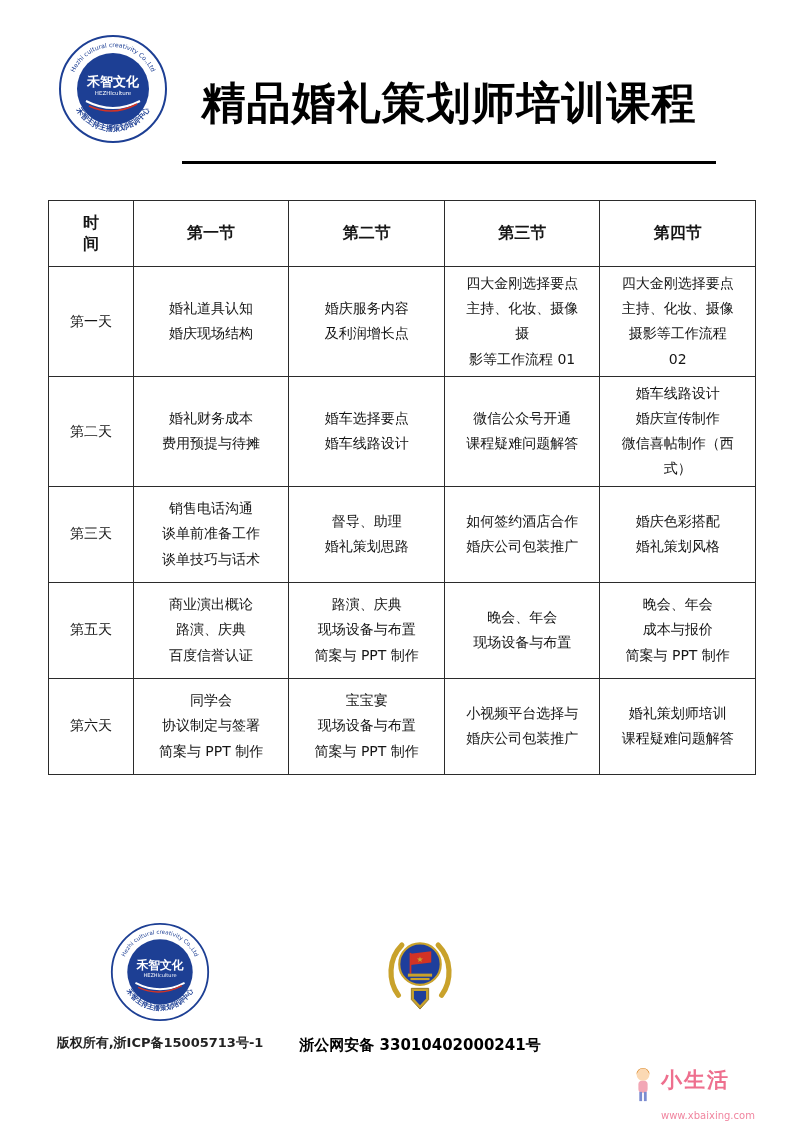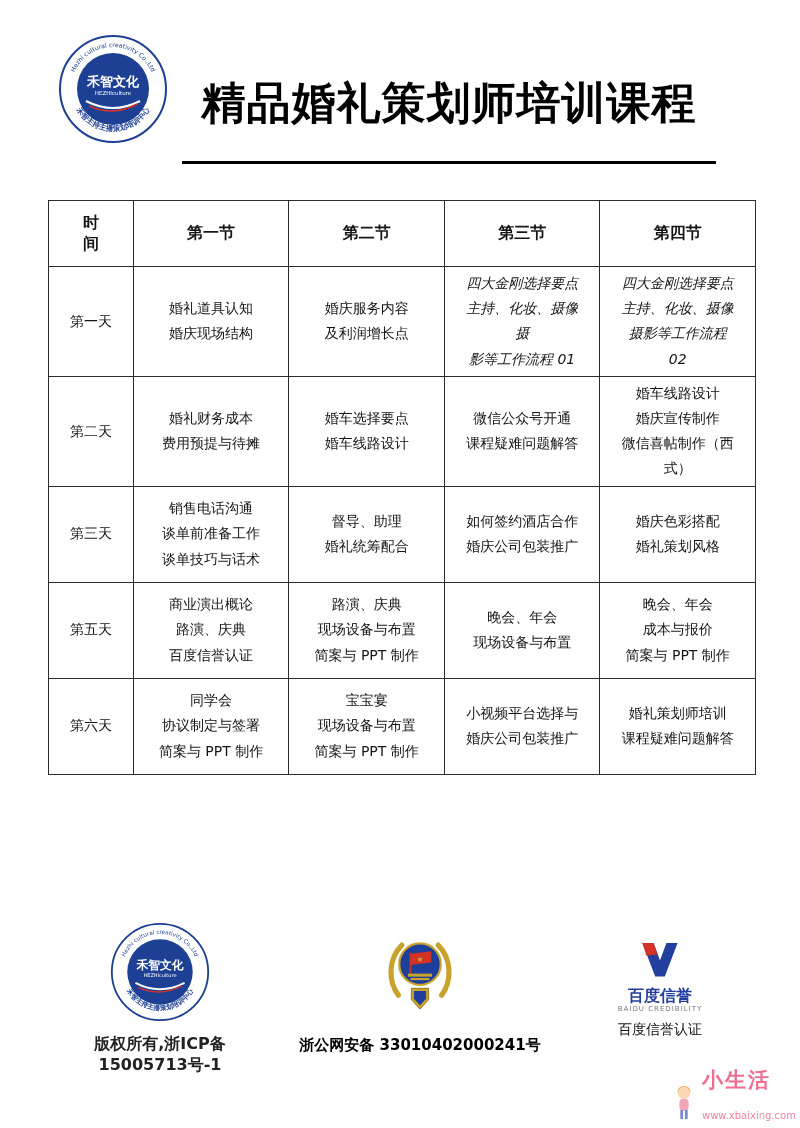--- a/index.html
+++ b/index.html
@@ -27,37 +27,37 @@
     position:absolute; left:48px; top:200px; width:708px;
     border-collapse:collapse; table-layout:fixed;
   }
   .course-table th, .course-table td {
     border:1.5px solid #2b2b2b; text-align:center; vertical-align:middle;
     padding:4px 18px; color:#151515;
   }
   .course-table th { height:66px; font-size:16px; font-weight:bold; }
   .course-table td { height:96px; font-size:14px; line-height:1.8; white-space:pre-line; }
   .time-cell { font-size:15px; }
-  .hl { color:var(--highlight-text);font-style:italic; }
+  .hl { color:var(--highlight-text); }
 
   
   .footer-left  { position:absolute; left:50px;  top:922px; width:220px; text-align:center; }
   .footer-left .logo-svg { width:100px; height:100px; }
-  .icp-text { margin-top:8px; font-size:16px; font-weight:bold; color:#222; }
+  .icp-text { margin-top:8px; font-size:13px; font-weight:bold; color:#222; }
 
   .footer-center{ position:absolute; left:285px; top:933px; width:270px; text-align:center; }
   .police-text  { margin-top:16px; font-size:15px; font-weight:bold; color:#000; }
 
   .footer-right { position:absolute; left:572px; top:938px; width:176px; text-align:center; }
   .baidu-cn { font-size:16px; font-weight:bold; color:var(--baidu-blue); line-height:1.2; margin-top:2px; }
   .baidu-en { font-size:7px; letter-spacing:1px; color:#777; }
   .baidu-cert { margin-top:8px; font-size:14px; color:#111; }
 
   
-  .watermark { position:absolute; left:672px; top:1066px; display:flex; align-items:flex-end; gap:6px; }
+  .watermark { position:absolute; left:631px; top:1066px; display:flex; align-items:flex-start; gap:6px; }
   .wm-col { display:flex; flex-direction:column; align-items:flex-start; }
   .wm-name { font-size:21px; font-weight:bold; color:var(--watermark-pink); letter-spacing:2px; }
   .wm-url  { font-size:10px; color:var(--watermark-pink); opacity:.85; margin-top:16px; }
 </style>
 </head>
 <body>
 
 <div class="page">
 
   <svg class="header-logo" viewBox="0 0 110 110">
@@ -123,21 +123,21 @@
         <td>婚车线路设计
 婚庆宣传制作
 微信喜帖制作（西式）</td>
       </tr>
       <tr>
         <td class="time-cell">第三天</td>
         <td>销售电话沟通
 谈单前准备工作
 谈单技巧与话术</td>
         <td>督导、助理
-婚礼统筹配合</td>
+婚礼策划思路</td>
         <td>如何签约酒店合作
 婚庆公司包装推广</td>
         <td>婚庆色彩搭配
 婚礼策划风格</td>
       </tr>
       <tr>
         <td class="time-cell">第五天</td>
         <td>商业演出概论
 路演、庆典
 百度信誉认证</td>
@@ -197,29 +197,20 @@
       <rect x="33" y="23" width="2" height="24" fill="var(--red)"></rect>
       <text x="41" y="33" font-size="9" fill="var(--gold)">★</text>
       <rect x="31" y="47" width="28" height="3.5" fill="var(--gold)"></rect>
       <rect x="34" y="52" width="22" height="2.5" fill="var(--gold)"></rect>
       <path d="M35,64 h20 v13 l-10,11 l-10,-11 z" fill="var(--gold)" stroke="#8a6d1d" stroke-width="1"></path>
       <path d="M38,67 h14 v9 l-7,7.5 l-7,-7.5 z" fill="#1e3e9c"></path>
     </svg>
     <div class="police-text">浙公网安备 33010402000241号</div>
   </div>
 
-  <div class="footer-right">
-    <svg viewBox="0 0 60 52" width="48" height="42">
-      <polygon points="8,6 22,6 30,28 38,6 52,6 36,48 24,48" fill="var(--baidu-blue)"></polygon>
-      <polygon points="8,6 22,6 27,20 13,22" fill="var(--red)"></polygon>
-    </svg>
-    <div class="baidu-cn">百度信誉</div>
-    <div class="baidu-en">BAIDU CREDIBILITY</div>
-    <div class="baidu-cert">百度信誉认证</div>
-  </div>
 
   <div class="watermark">
     <svg viewBox="0 0 26 40" width="24" height="37">
       <circle cx="13" cy="9" r="7" fill="#fbd9b4"></circle>
       <path d="M6,9 a7,7 0 0 1 14,0 l-2,-4 a6,5 0 0 0 -10,0 z" fill="#d98a2b"></path>
       <rect x="8" y="16" width="10" height="13" rx="4" fill="#f2a7b6"></rect>
       <rect x="9" y="28" width="3" height="10" fill="#7a8bd0"></rect>
       <rect x="14" y="28" width="3" height="10" fill="#7a8bd0"></rect>
     </svg>
     <div class="wm-col">

